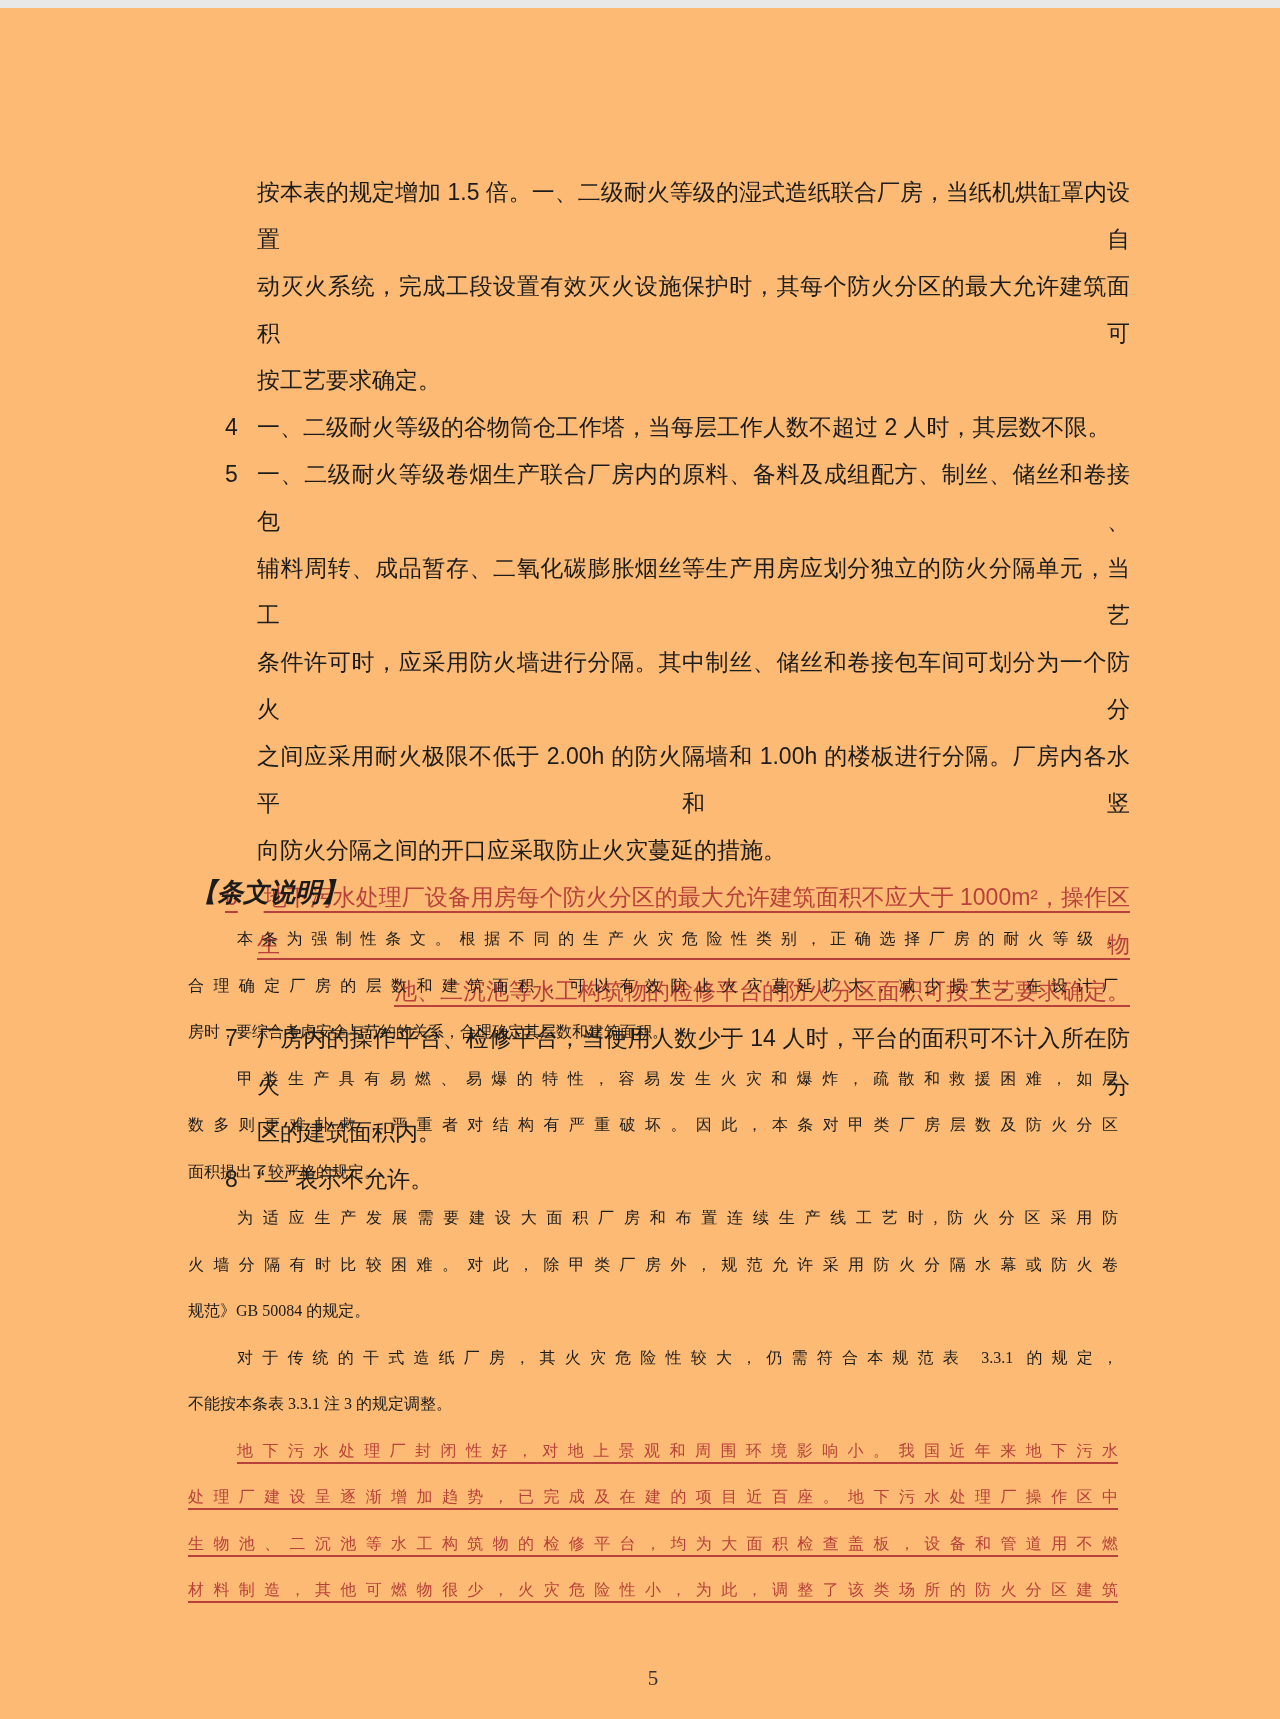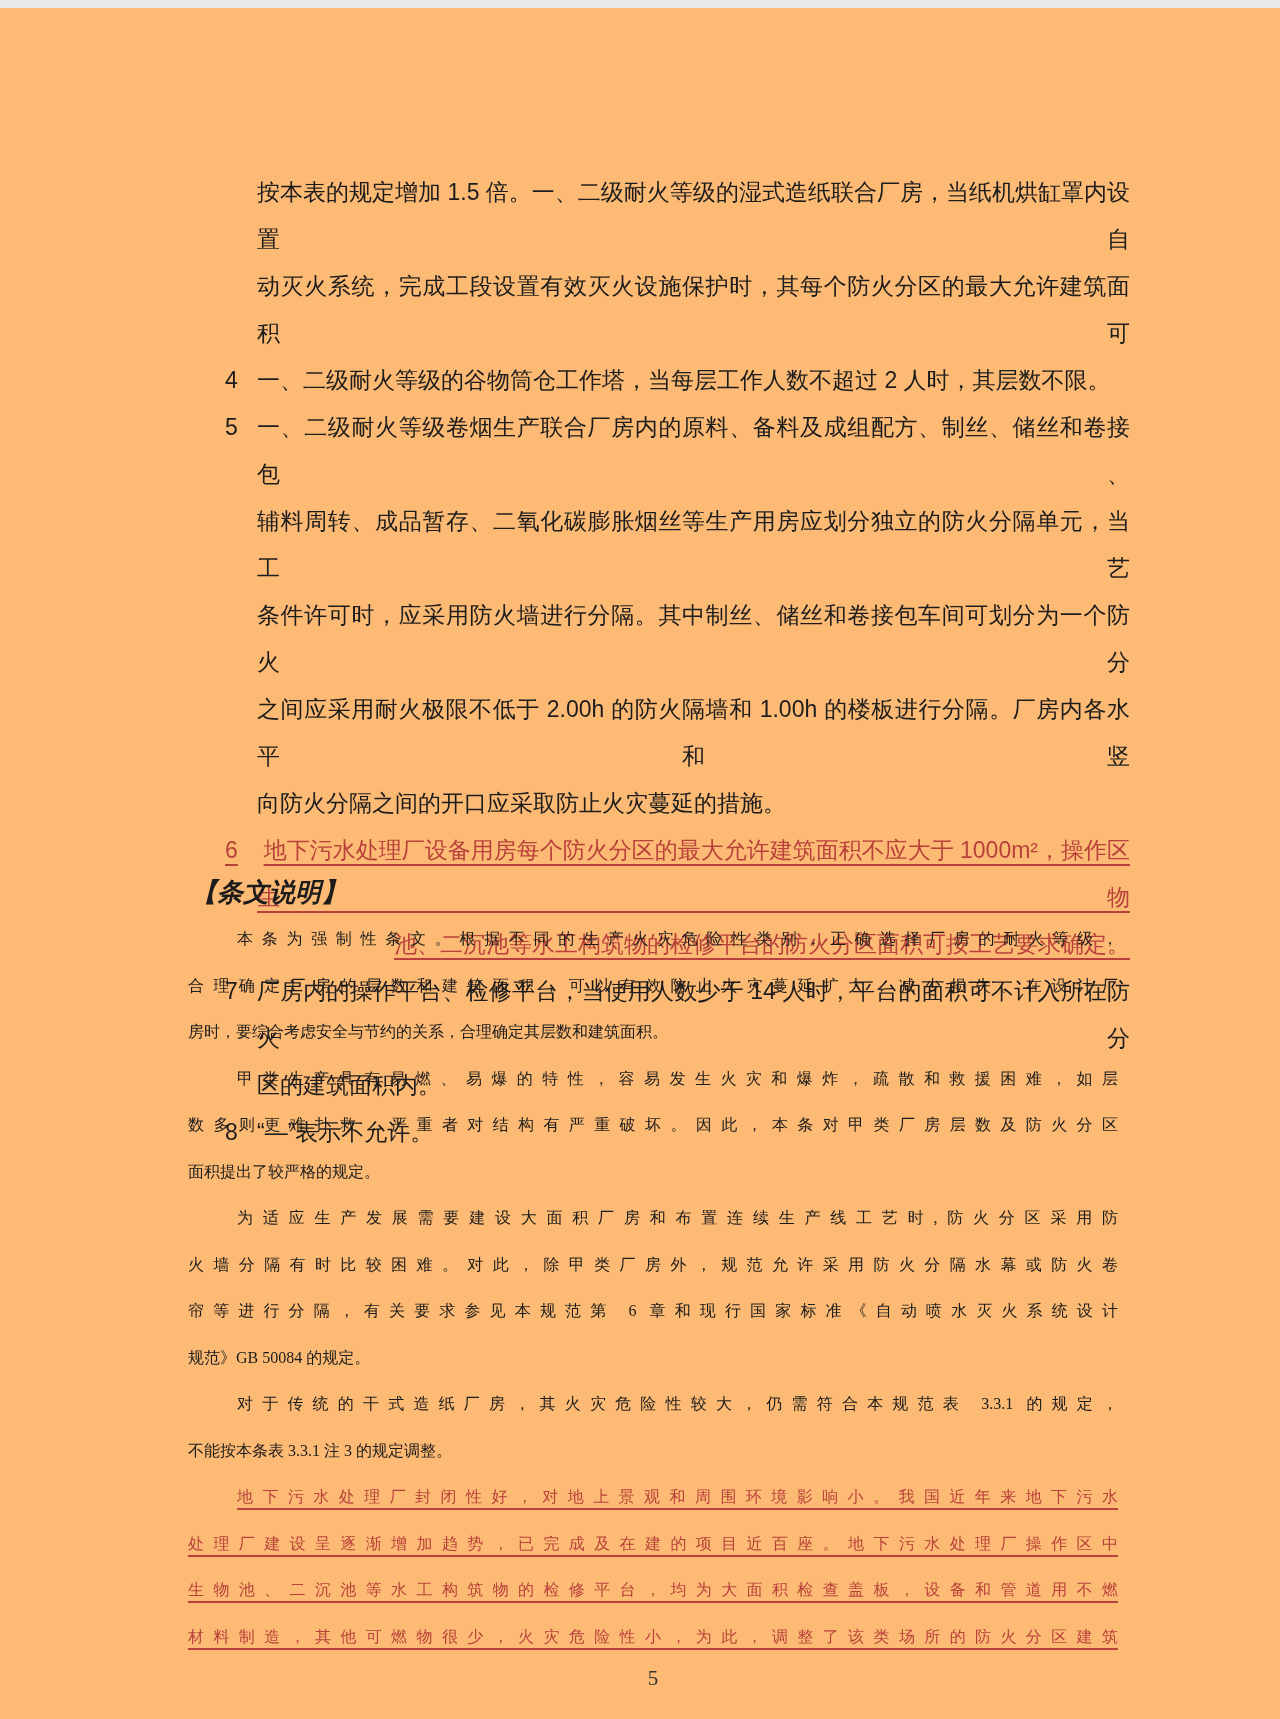--- a/index.html
+++ b/index.html
@@ -55,20 +55,21 @@
     font-size:21px; line-height:30px; color:#333333;
   }
 </style>
 </head>
 <body>
 
 <div class="page" style="--ink: #1c1c1c; --red: #b8423b;">
   <section class="notes" id="notes-section">
       <div class="line fill"><span class="txt">按本表的规定增加 1.5 倍。一、二级耐火等级的湿式造纸联合厂房，当纸机烘缸罩内设置自</span></div>
       <div class="line fill"><span class="txt">动灭火系统，完成工段设置有效灭火设施保护时，其每个防火分区的最大允许建筑面积可</span></div>
+      <div class="line"><span class="txt">按工艺要求确定。</span></div>
       <div class="line"><span class="num">4</span><span class="txt">一、二级耐火等级的谷物筒仓工作塔，当每层工作人数不超过 2 人时，其层数不限。</span></div>
       <div class="line fill"><span class="num">5</span><span class="txt">一、二级耐火等级卷烟生产联合厂房内的原料、备料及成组配方、制丝、储丝和卷接包、</span></div>
       <div class="line fill"><span class="txt">辅料周转、成品暂存、二氧化碳膨胀烟丝等生产用房应划分独立的防火分隔单元，当工艺</span></div>
       <div class="line fill"><span class="txt">条件许可时，应采用防火墙进行分隔。其中制丝、储丝和卷接包车间可划分为一个防火分</span></div>
       <div class="line fill"><span class="txt">之间应采用耐火极限不低于 2.00h 的防火隔墙和 1.00h 的楼板进行分隔。厂房内各水平和竖</span></div>
       <div class="line"><span class="txt">向防火分隔之间的开口应采取防止火灾蔓延的措施。</span></div>
       <div class="line fill red"><span class="num u">6</span><span class="txt u">地下污水处理厂设备用房每个防火分区的最大允许建筑面积不应大于 1000m²，操作区生物</span></div>
       <div class="line red"><span class="txt u">池、二沉池等水工构筑物的检修平台的防火分区面积可按工艺要求确定。</span></div>
       <div class="line fill"><span class="num">7</span><span class="txt">厂房内的操作平台、检修平台，当使用人数少于 14 人时，平台的面积可不计入所在防火分</span></div>
       <div class="line"><span class="txt">区的建筑面积内。</span></div>
@@ -77,21 +78,20 @@
   <h2 class="heading">【条文说明】</h2>
   <section class="expl" id="explanation-section">
       <div class="line fill ind"><span class="txt">本条为强制性条文。根据不同的生产火灾危险性类别，正确选择厂房的耐火等级，</span></div>
       <div class="line fill"><span class="txt">合理确定厂房的层数和建筑面积，可以有效防止火灾蔓延扩大，减少损失。在设计厂</span></div>
       <div class="line"><span class="txt">房时，要综合考虑安全与节约的关系，合理确定其层数和建筑面积。</span></div>
       <div class="line fill ind"><span class="txt">甲类生产具有易燃、易爆的特性，容易发生火灾和爆炸，疏散和救援困难，如层</span></div>
       <div class="line fill"><span class="txt">数多则更难扑救，严重者对结构有严重破坏。因此，本条对甲类厂房层数及防火分区</span></div>
       <div class="line"><span class="txt">面积提出了较严格的规定。</span></div>
       <div class="line fill ind"><span class="txt">为适应生产发展需要建设大面积厂房和布置连续生产线工艺时,防火分区采用防</span></div>
       <div class="line fill"><span class="txt">火墙分隔有时比较困难。对此，除甲类厂房外，规范允许采用防火分隔水幕或防火卷</span></div>
-      <div class="line fill"><span class="txt">帘等进行分隔，有关要求参见本规范第 6 章和现行国家标准《自动喷水灭火系统设计</span></div>
       <div class="line"><span class="txt">规范》GB 50084 的规定。</span></div>
       <div class="line fill ind"><span class="txt">对于传统的干式造纸厂房，其火灾危险性较大，仍需符合本规范表 3.3.1 的规定，</span></div>
       <div class="line"><span class="txt">不能按本条表 3.3.1 注 3 的规定调整。</span></div>
       <div class="line fill red ind"><span class="txt u">地下污水处理厂封闭性好，对地上景观和周围环境影响小。我国近年来地下污水</span></div>
       <div class="line fill red"><span class="txt u">处理厂建设呈逐渐增加趋势，已完成及在建的项目近百座。地下污水处理厂操作区中</span></div>
       <div class="line fill red"><span class="txt u">生物池、二沉池等水工构筑物的检修平台，均为大面积检查盖板，设备和管道用不燃</span></div>
       <div class="line fill red"><span class="txt u">材料制造，其他可燃物很少，火灾危险性小，为此，调整了该类场所的防火分区建筑</span></div>
     </section>
   <footer class="pagenum">5</footer>
 </div>

